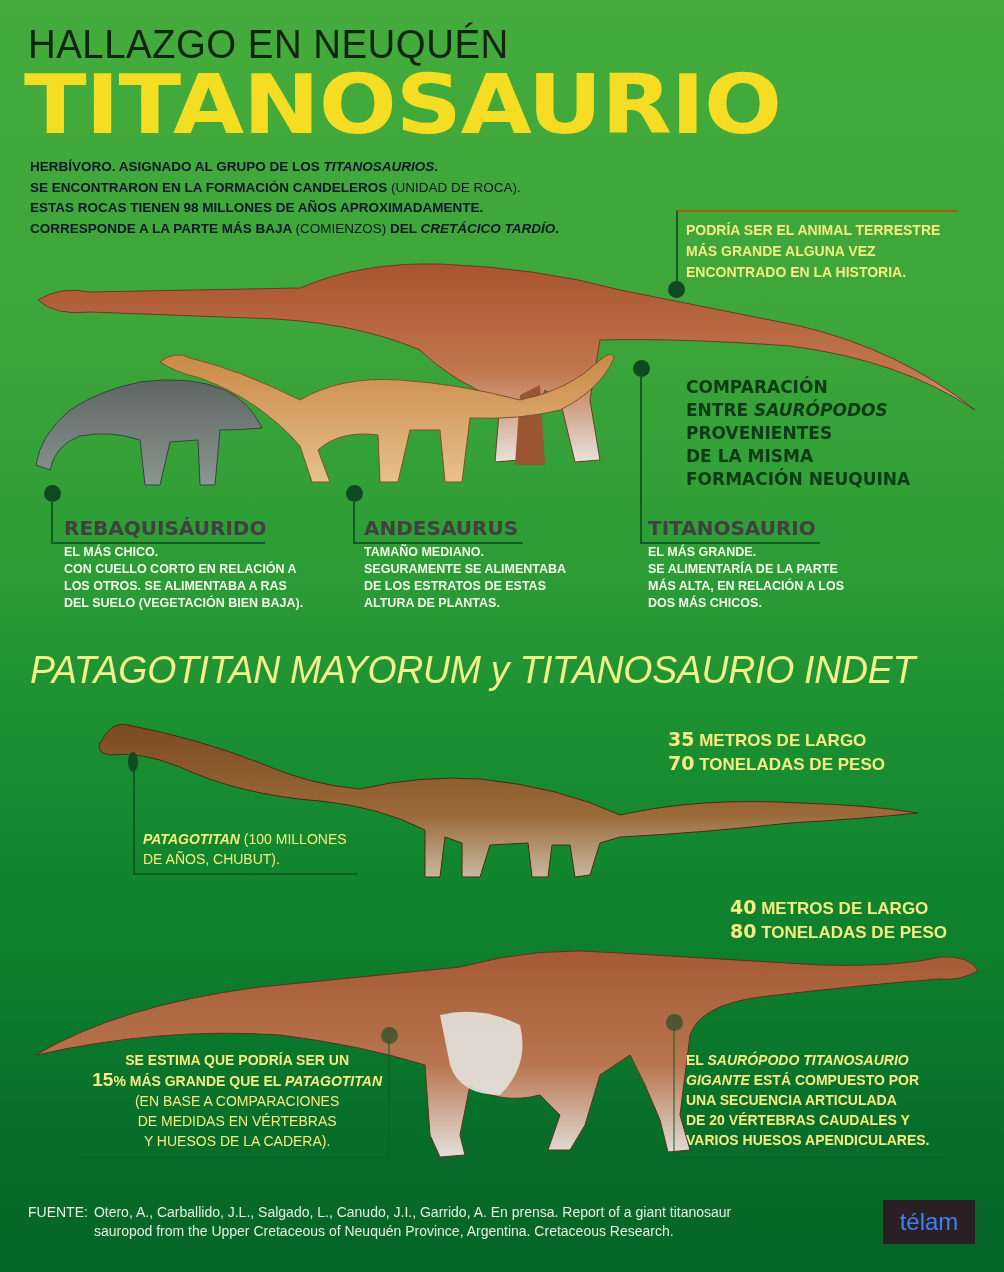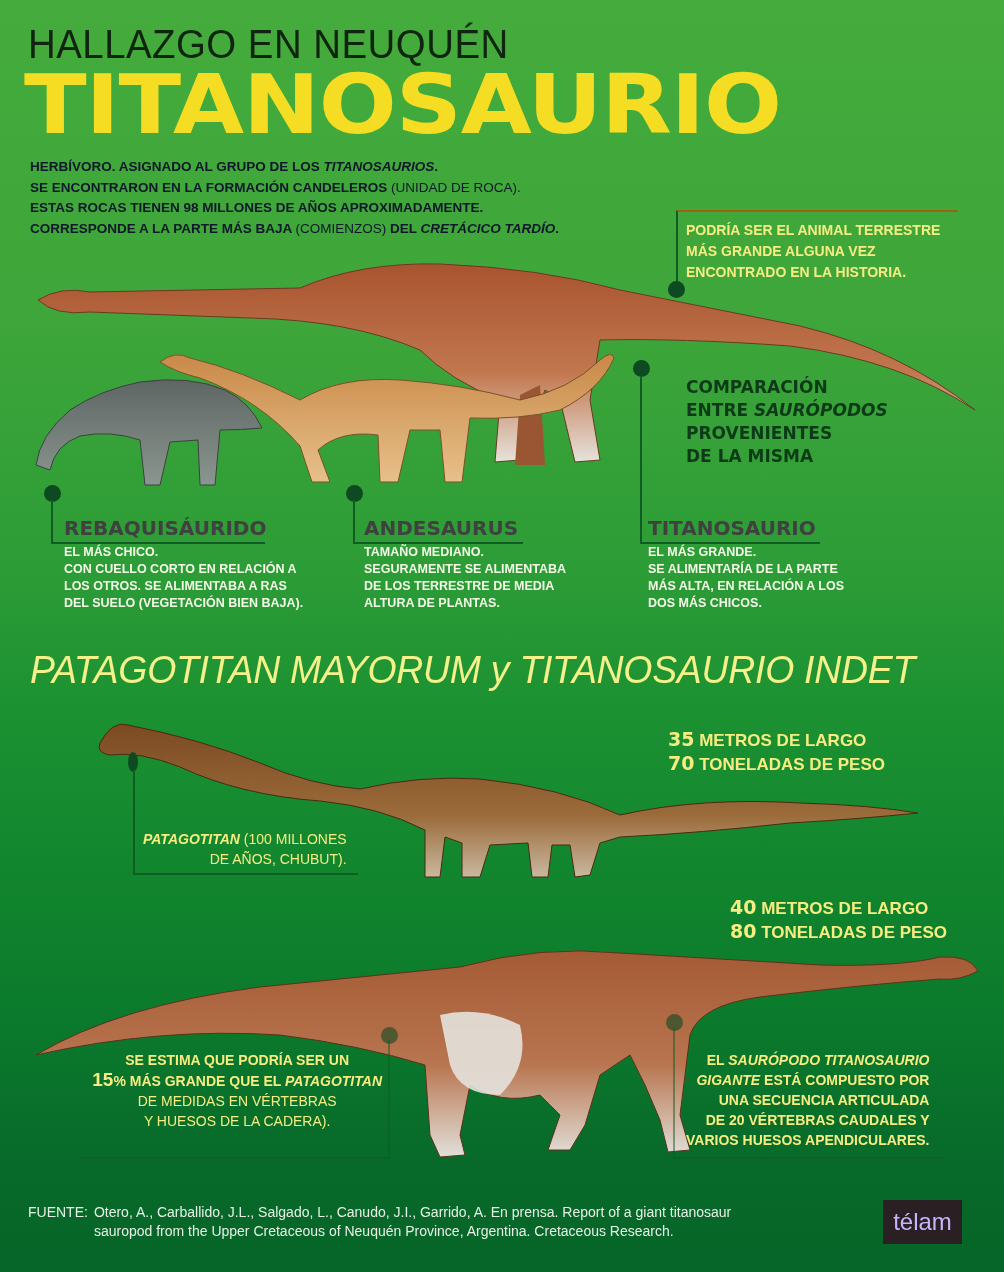--- a/index.html
+++ b/index.html
@@ -73,35 +73,34 @@
     transform: scaleX(0.96); transform-origin: left top;
   }
   .stats {
     font-family: "Liberation Sans", sans-serif; font-weight: 700;
     font-size: 17px; line-height: 23px; color: #f6ec82;
   }
   .stats b { font-family: "DejaVu Sans", sans-serif; font-weight: 900; font-size: 19px; }
   .note {
     font-family: "Liberation Sans", sans-serif; font-size: 14px; line-height: 20px;
     color: #f6ec82;
-    text-align: right;
   }
   .note .b { font-weight: 700; }
   .note i { font-style: italic; }
 
   .footer {
     left: 28px; top: 1203px;
     font-family: "Liberation Sans", sans-serif; font-size: 14px; line-height: 19px;
     color: #e8efe4;
     display: flex;
   }
   .footer .lbl { margin-right: 6px; }
   .logo {
-    left: 883px; top: 1200px; width: 79px; height: 44px;
-    background: #2a1f22; color: #c4b5fd;
+    left: 883px; top: 1200px; width: 92px; height: 44px;
+    background: #2a1f22; color: #3b82f6;
     font-family: "Liberation Sans", sans-serif; font-size: 24px;
     display: flex; align-items: center; justify-content: center;
   }
   svg.dino { position: absolute; overflow: visible; }
 </style>
 </head>
 <body>
 
 <div class="abs kicker">HALLAZGO EN NEUQUÉN</div>
 <div class="abs title">TITANOSAURIO</div>
@@ -143,20 +142,21 @@
   <div>MÁS GRANDE ALGUNA VEZ</div>
   <div>ENCONTRADO EN LA HISTORIA.</div>
 </div>
 <div class="abs dot" style="left:668px;top:281px"></div>
 
 <div class="abs compare">
   <div>COMPARACIÓN</div>
   <div><span>ENTRE </span><i>SAURÓPODOS</i></div>
   <div>PROVENIENTES</div>
   <div>DE LA MISMA</div>
+  <div>FORMACIÓN NEUQUINA</div>
 </div>
 
 <div class="abs dot" style="left:44px;top:485px"></div>
 <div class="abs vline" style="left:51px;top:500px;height:44px"></div>
 <div class="abs hline" style="left:51px;top:542px;width:214px"></div>
 
 <div class="abs dot" style="left:346px;top:485px"></div>
 <div class="abs vline" style="left:353px;top:500px;height:44px"></div>
 <div class="abs hline" style="left:353px;top:542px;width:170px"></div>
 
@@ -171,21 +171,21 @@
     <div>CON CUELLO CORTO EN RELACIÓN A</div>
     <div>LOS OTROS. SE ALIMENTABA A RAS</div>
     <div>DEL SUELO (VEGETACIÓN BIEN BAJA).</div>
   </div>
 </div>
 <div class="abs" style="left:356px;top:516px">
   <div class="species-name">ANDESAURUS</div>
   <div class="species-desc" style="padding-left:8px;margin-top:4px">
     <div>TAMAÑO MEDIANO.</div>
     <div>SEGURAMENTE SE ALIMENTABA</div>
-    <div>DE LOS TERRESTRE DE MEDIA</div>
+    <div>DE LOS ESTRATOS DE ESTAS</div>
     <div>ALTURA DE PLANTAS.</div>
   </div>
 </div>
 <div class="abs" style="left:640px;top:516px">
   <div class="species-name">TITANOSAURIO</div>
   <div class="species-desc" style="padding-left:8px;margin-top:4px">
     <div>EL MÁS GRANDE.</div>
     <div>SE ALIMENTARÍA DE LA PARTE</div>
     <div>MÁS ALTA, EN RELACIÓN A LOS</div>
     <div>DOS MÁS CHICOS.</div>
@@ -234,20 +234,21 @@
   <div><b>40</b><span> METROS DE LARGO</span></div>
   <div><b>80</b><span> TONELADAS DE PESO</span></div>
 </div>
 
 <div class="abs dot" style="left:381px;top:1027px;opacity:0.6"></div>
 <div class="abs vline" style="left:388px;top:1040px;height:118px;opacity:0.5"></div>
 <div class="abs hline" style="left:80px;top:1157px;width:310px;opacity:0.5"></div>
 <div class="abs note" style="right:622px;top:1050px;text-align:center">
   <div class="b">SE ESTIMA QUE PODRÍA SER UN</div>
   <div class="b"><span style="font-size:19px;font-weight:900">15</span><span>% MÁS GRANDE QUE EL </span><i>PATAGOTITAN</i></div>
+  <div>(EN BASE A COMPARACIONES</div>
   <div>DE MEDIDAS EN VÉRTEBRAS</div>
   <div>Y HUESOS DE LA CADERA).</div>
 </div>
 
 <div class="abs dot" style="left:666px;top:1014px;opacity:0.6"></div>
 <div class="abs vline" style="left:673px;top:1028px;height:130px;opacity:0.5"></div>
 <div class="abs hline" style="left:673px;top:1157px;width:270px;opacity:0.5"></div>
 <div class="abs note" style="left:686px;top:1050px">
   <div class="b"><span>EL </span><i>SAURÓPODO TITANOSAURIO</i></div>
   <div class="b"><i>GIGANTE</i><span> ESTÁ COMPUESTO POR</span></div>

